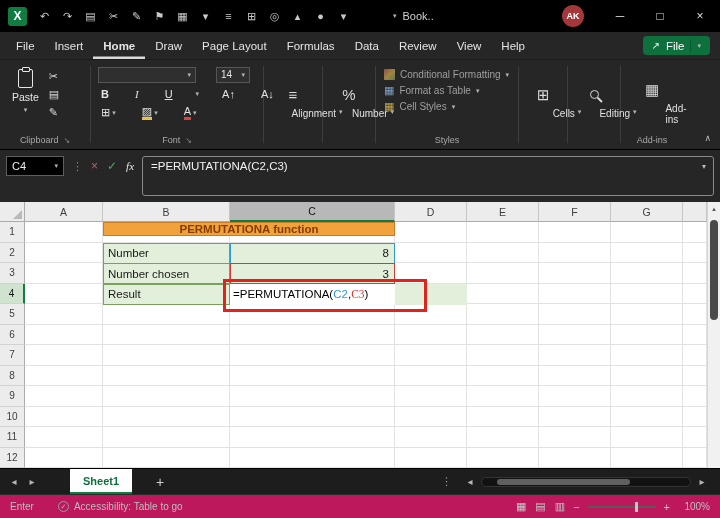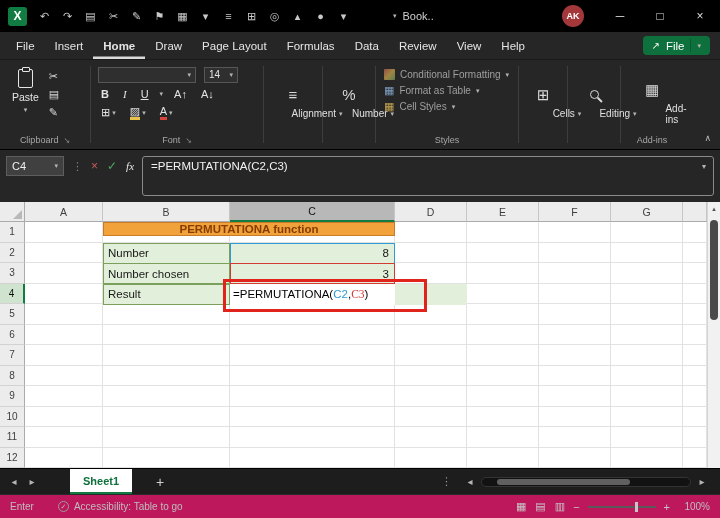--- a/index.html
+++ b/index.html
@@ -30,46 +30,46 @@
   .rgroup { position: relative; height: 100%; padding-top: 5px; flex: none; }
   .gsep { width: 1px; background: #3D3D3D; margin: 6px 0; flex: none; }
   .glabel { position: absolute; bottom: 4px; left: 0; right: 0; text-align: center; color: #A8A8A8; font-size: 9px; display: flex; justify-content: center; align-items: center; gap: 5px; }
   .launcher { font-size: 8px; color: #8A8A8A; }
   .cliprow { display: flex; gap: 10px; padding-left: 12px; }
   .paste { display: flex; flex-direction: column; align-items: center; gap: 3px; padding-top: 4px; color: #E6E6E6; }
   .paste .lbl { font-size: 10.5px; }
   .clipico { width: 15px; height: 19px; border: 1.5px solid #E6E6E6; border-radius: 2px; position: relative; }
   .clipico::before { content: ""; position: absolute; top: -3px; left: 3px; width: 6px; height: 3px; background: #262626; border: 1.5px solid #E6E6E6; border-radius: 1px; }
   .clip-col { display: flex; flex-direction: column; gap: 5px; padding-top: 5px; color: #D8D8D8; font-size: 11px; }
-  .fontrow { display: flex; align-items: center; gap: 8px; padding: 0 7px; height: 19px; color: #E0E0E0; }
+  .fontrow { display: flex; align-items: center; gap: 20px; padding: 0 7px; height: 19px; color: #E0E0E0; }
   .combo { background: #2F2F2F; border: 1px solid #565656; height: 16px; display: flex; align-items: center; justify-content: space-between; padding: 0 4px; font-size: 10px; color: #E6E6E6; }
   .fname { width: 98px; }
   .fsize { width: 34px; }
   .fbtn { font-size: 11px; color: #E2E2E2; padding: 0 3px; display: flex; align-items: center; gap: 2px; }
   .fbtn.bold { font-weight: bold; }
   .fbtn.italic { font-style: italic; font-family: "Liberation Serif", serif; }
   .fbtn.uline { text-decoration: underline; }
   .fillbar { border-bottom: 3px solid #E8C14A; line-height: 11px; }
   .acolor { border-bottom: 3px solid #D8453C; line-height: 11px; }
   .cgroup { display: flex; flex-direction: column; align-items: center; justify-content: center; gap: 6px; color: #E0E0E0; padding-bottom: 8px; }
   .cicon { font-size: 15px; color: #D9D9D9; line-height: 15px; }
-  .clbl { font-size: 10px; display: flex; align-items: center; gap: 3px; color: #E0E0E0; margin-left: 48px; }
+  .clbl { font-size: 10px; display: flex; gap: 3px; color: #E0E0E0; margin-left: 48px; }
   .styles { display: flex; flex-direction: column; gap: 5px; padding: 4px 8px 0; }
   .stbtn { display: flex; align-items: center; gap: 5px; font-size: 10px; color: #9F9F9F; white-space: nowrap; }
   .stico { font-size: 11px; line-height: 11px; }
   .cfico { width: 11px; height: 11px; border-radius: 1px; background: linear-gradient(135deg, #B85C50, #C8A44B, #6F9A5C); opacity: .75; flex: none; }
   .ftico { color: #7E9CC0; }
   .csico { color: #C0A351; }
   .mag { width: 9px; height: 9px; border: 1.5px solid #D8D8D8; border-radius: 50%; position: relative; margin: 3px; }
   .mag::after { content: ""; position: absolute; width: 6px; height: 1.5px; background: #D8D8D8; transform: rotate(45deg); right: -5px; bottom: -2px; }
   .ribcol { position: absolute; right: 9px; bottom: 6px; color: #B8B8B8; font-size: 9px; }
 
   
   .fbar { height: 52px; background: #262626; display: flex; padding: 6px 6px 0 6px; gap: 8px; align-items: flex-start; }
-  .namebox { width: 58px; height: 20px; border: 1px solid #5E5E5E; background: #404040; color: #F0F0F0; font-size: 11px; display: flex; align-items: center; justify-content: space-between; padding: 0 5px; }
+  .namebox { width: 58px; height: 20px; border: 1px solid #5E5E5E; background: #000000; color: #F0F0F0; font-size: 11px; display: flex; align-items: center; justify-content: space-between; padding: 0 5px; }
   .handle { color: #8A8A8A; font-size: 11px; line-height: 20px; }
   .fbtns { display: flex; gap: 9px; align-items: center; height: 20px; }
   .fcancel { color: #C75B5B; font-size: 12px; }
   .fenter { color: #4CA662; font-size: 12px; }
   .ffx { color: #E6E6E6; font-size: 11px; font-style: italic; font-family: "Liberation Serif", serif; }
   .finput { flex: 1; height: 40px; border: 1px solid #8A8A8A; border-radius: 3px; color: #F2F2F2; font-size: 11.5px; padding: 3px 8px; position: relative; }
   .finput .chev { position: absolute; right: 7px; top: 5px; font-size: 8px; }
 
   
   .gridwrap { position: relative; height: 266px; background: #fff; }

